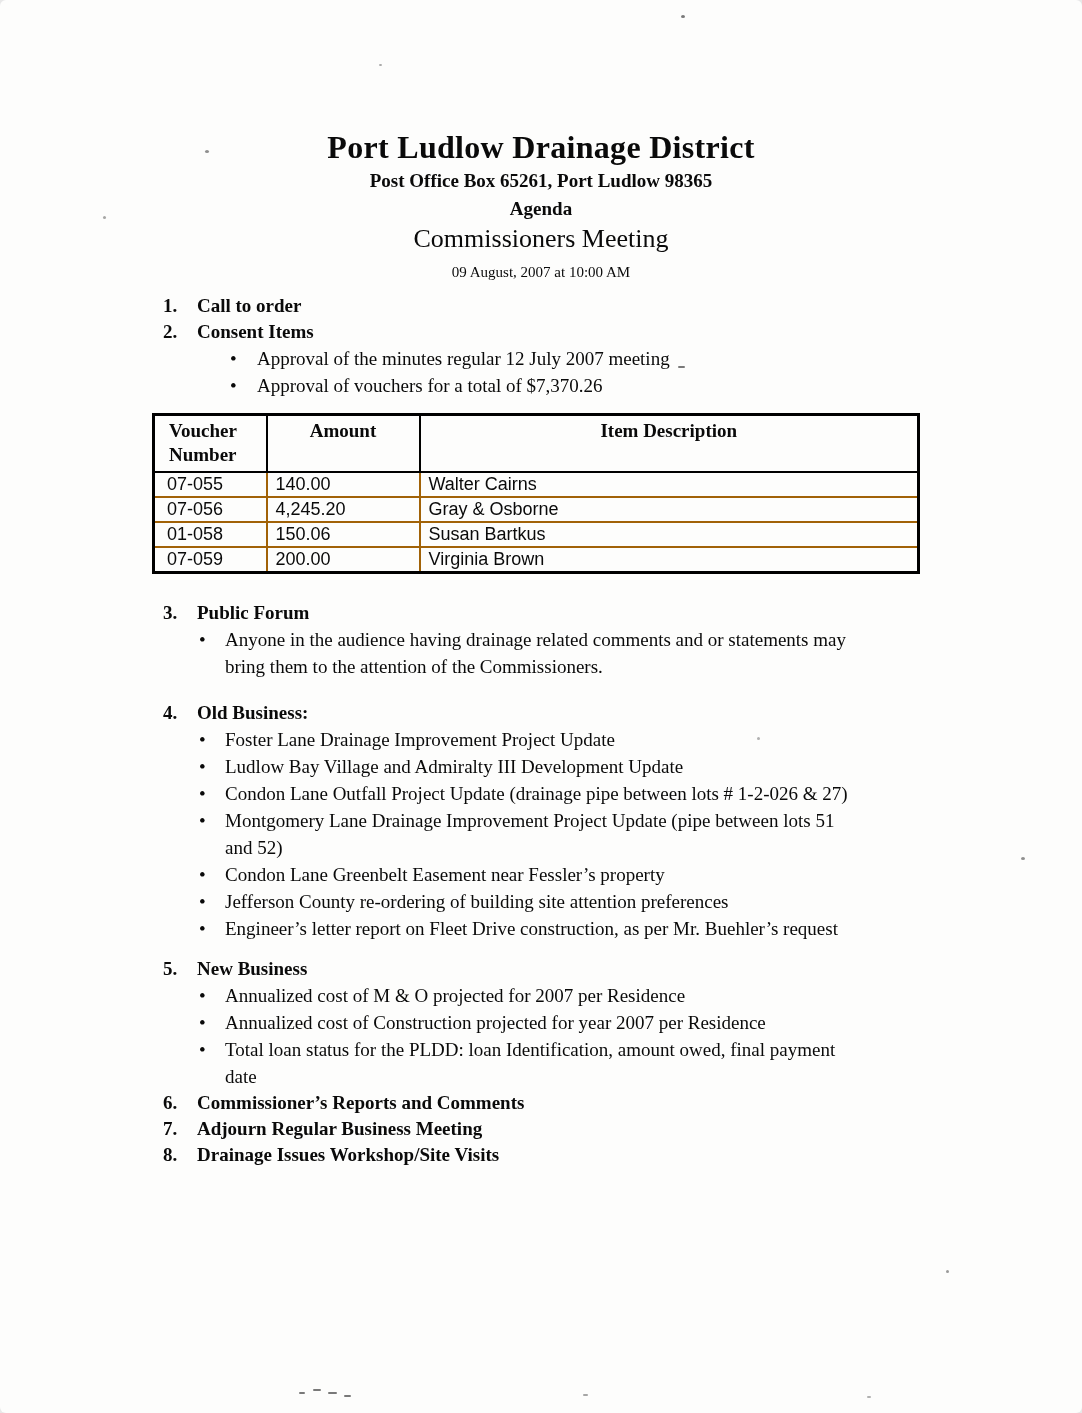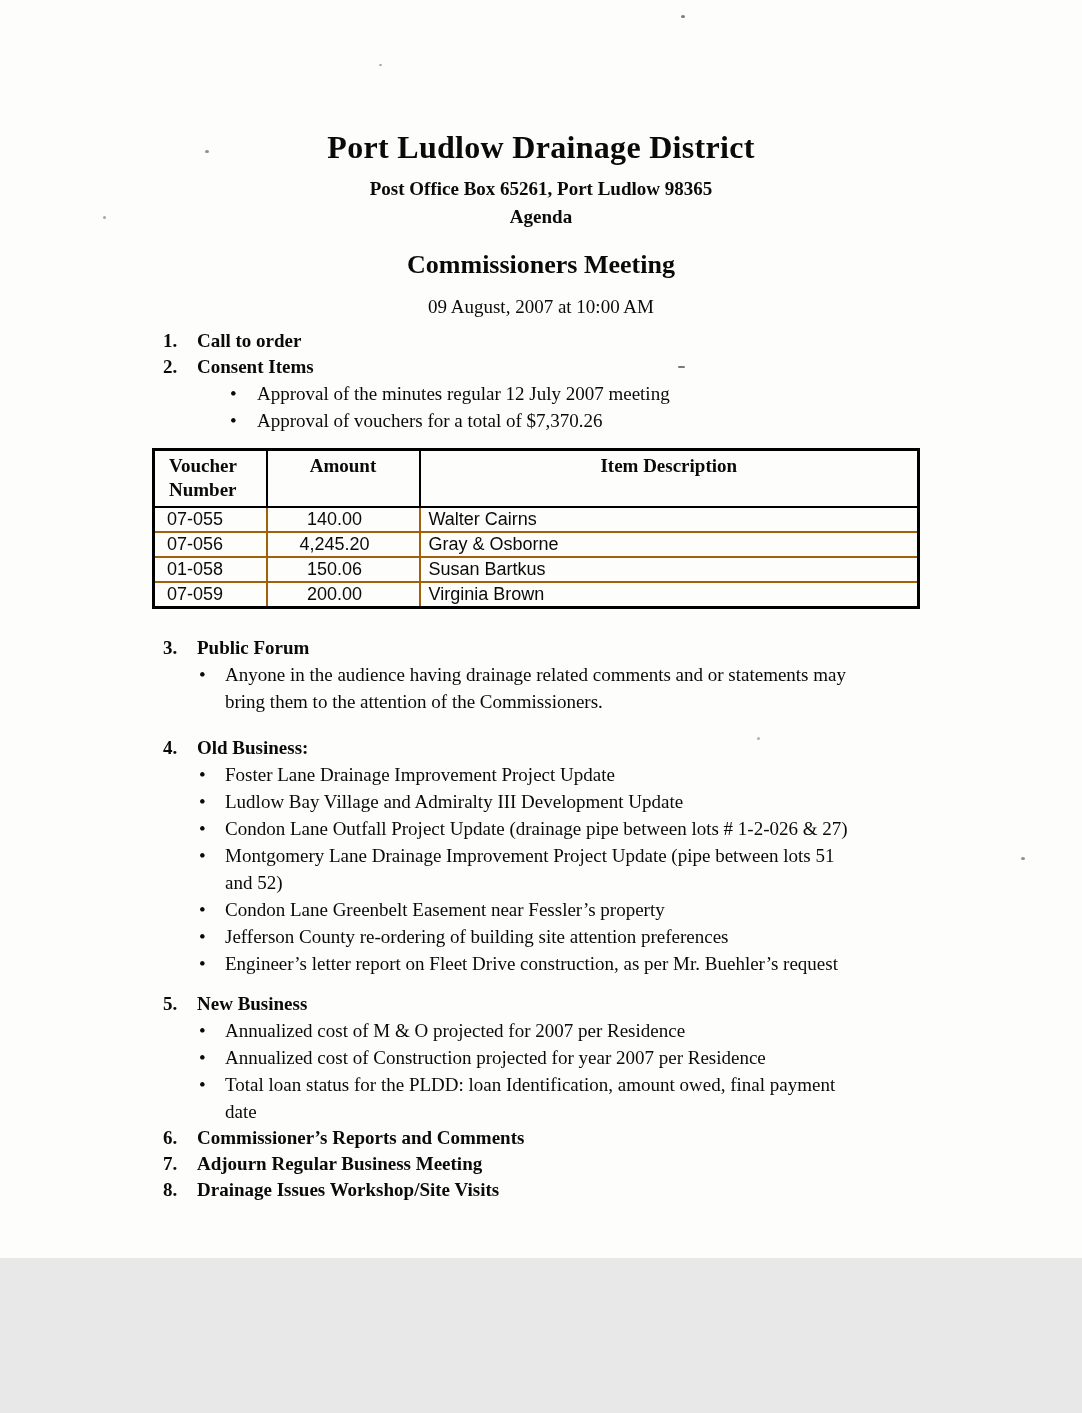--- a/index.html
+++ b/index.html
@@ -1,31 +1,32 @@
 <!DOCTYPE html>
 <html><head>
 <meta charset="utf-8">
 <style>
   html,body{margin:0;padding:0;background:#e8e8e8;}
   .page{
     position:relative;
-    width:1082px;height:1258px;
+    width:1082px;height:1413px;
     margin:0 auto;
     background:#fdfdfc;
     color:#0a0a0a;
     font-family:"Liberation Serif", serif;
     overflow:hidden;
+    border-radius:6px;
   }
   
   .doc-header{padding-top:128px;text-align:center;}
   .doc-title{font-size:32px;font-weight:bold;line-height:38px;letter-spacing:.3px;}
-  .doc-address{font-size:19px;font-weight:bold;line-height:24px;margin-top:11px;}
+  .doc-address{font-size:19px;font-weight:bold;line-height:24px;margin-top:3px;}
   .doc-label{font-size:19px;font-weight:bold;line-height:29px;margin-top:1px;}
-  .doc-meeting{font-size:26px;font-weight:bold;line-height:32px;margin-top:18px;}
-  .doc-datetime{font-size:19px;line-height:26px;margin-top:13px;}
+  .doc-meeting{font-size:26px;font-weight:normal;line-height:32px;}
+  .doc-datetime{font-size:15px;line-height:26px;margin-top:4px;}
   
   .content{margin-top:8px;}
   .section-head{display:flex;font-weight:bold;font-size:19px;line-height:26px;margin-left:163px;}
   .section-head .num{width:34px;flex:0 0 34px;}
   .bullet{display:flex;font-size:19px;line-height:27px;}
   .bullet .dot{text-align:left;}
   .b-a{margin-left:230px;margin-right:120px;}
   .b-a .dot{width:27px;flex:0 0 27px;}
   .b-b{margin-left:199px;margin-right:140px;}
   .b-b .dot{width:26px;flex:0 0 26px;}
@@ -50,21 +51,21 @@
     border:2px solid #000;
     vertical-align:top;text-align:center;
     padding:3px 6px 2px 6px;height:50px;line-height:24px;margin-top:37px;
   }
   .vtable th.h1{text-align:left;padding-left:14px;}
   .vtable td{
     border:2px solid #a16207;
     padding:1px 8px;line-height:21px;height:21px;
     text-align:left;vertical-align:middle;
   }
-  .vtable td.amt{text-align:center;padding-right:25px;}
+  .vtable td.amt{text-align:left;padding-right:25px;}
   .vtable td.vnum{padding-left:12px;}
   
   .art{position:absolute;background:#222;border-radius:50%;}
   .art.dash{border-radius:1px;}
 </style>
 </head>
 <body>
 
 <div class="page">
 

